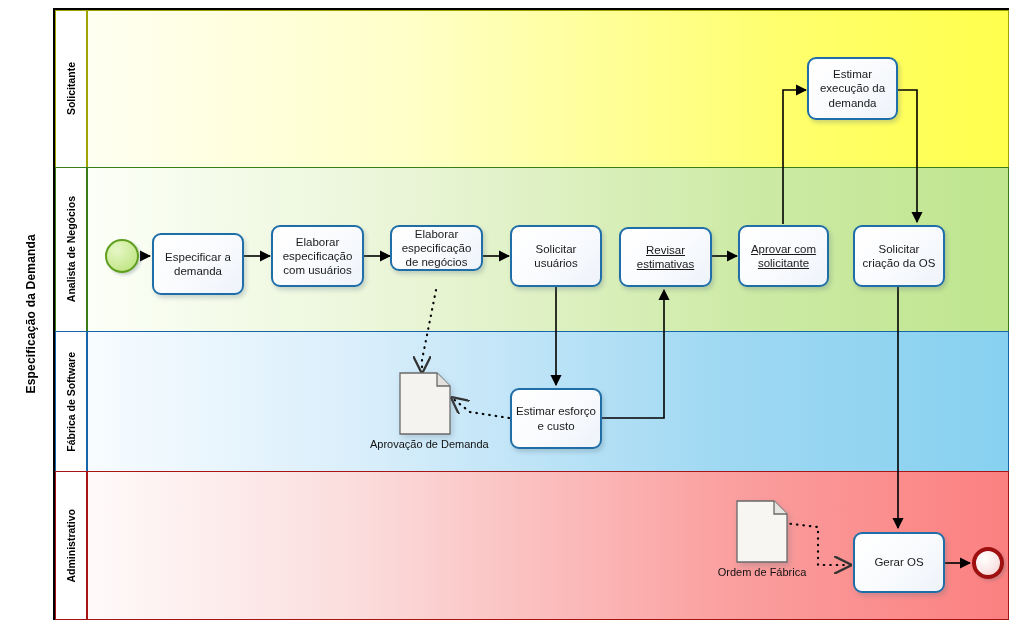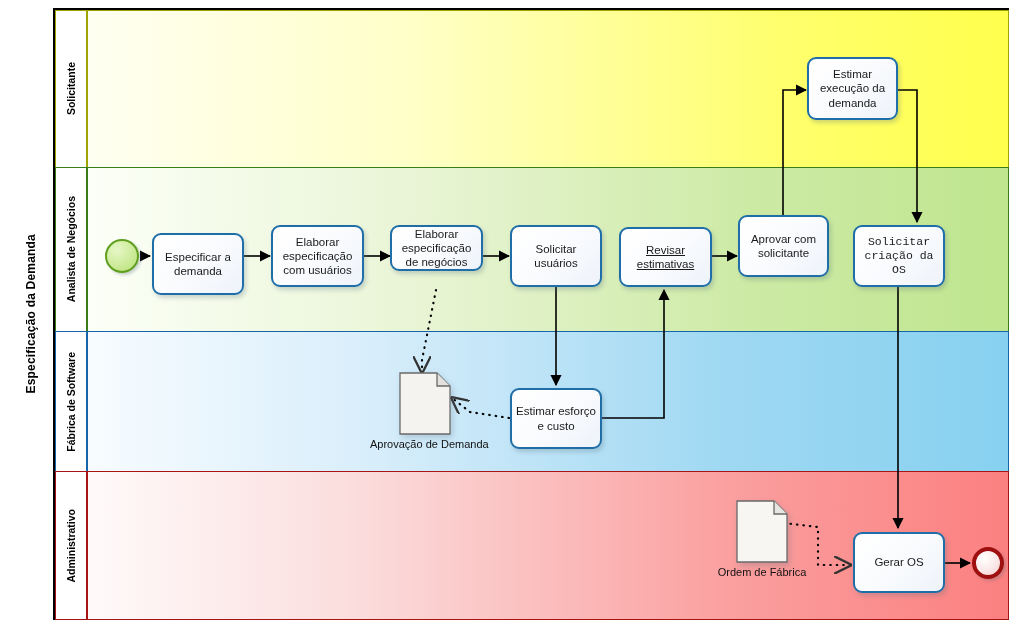--- a/index.html
+++ b/index.html
@@ -168,25 +168,25 @@
   </div>
 
   <div class="task" style="left:510px;top:225px;width:92px;height:62px;">
     <span>Solicitar usuários</span>
   </div>
 
   <div class="task" style="left:619px;top:227px;width:93px;height:60px;text-decoration:underline;">
     <span>Revisar estimativas</span>
   </div>
 
-  <div class="task" style="left:738px;top:215px;width:91px;height:62px;">
+  <div class="task" style="left:738px;top:225px;width:91px;height:62px;text-decoration:underline;">
     <span>Aprovar com solicitante</span>
   </div>
 
-  <div class="task" style="left:853px;top:225px;width:92px;height:62px;font-family:Liberation Mono, monospace;">
+  <div class="task" style="left:853px;top:225px;width:92px;height:62px;">
     <span>Solicitar criação da OS</span>
   </div>
 
   <div class="task" style="left:510px;top:388px;width:92px;height:61px;">
     <span>Estimar esforço e custo</span>
   </div>
 
   <div class="task" style="left:853px;top:532px;width:92px;height:61px;">
     <span>Gerar OS</span>
   </div>

